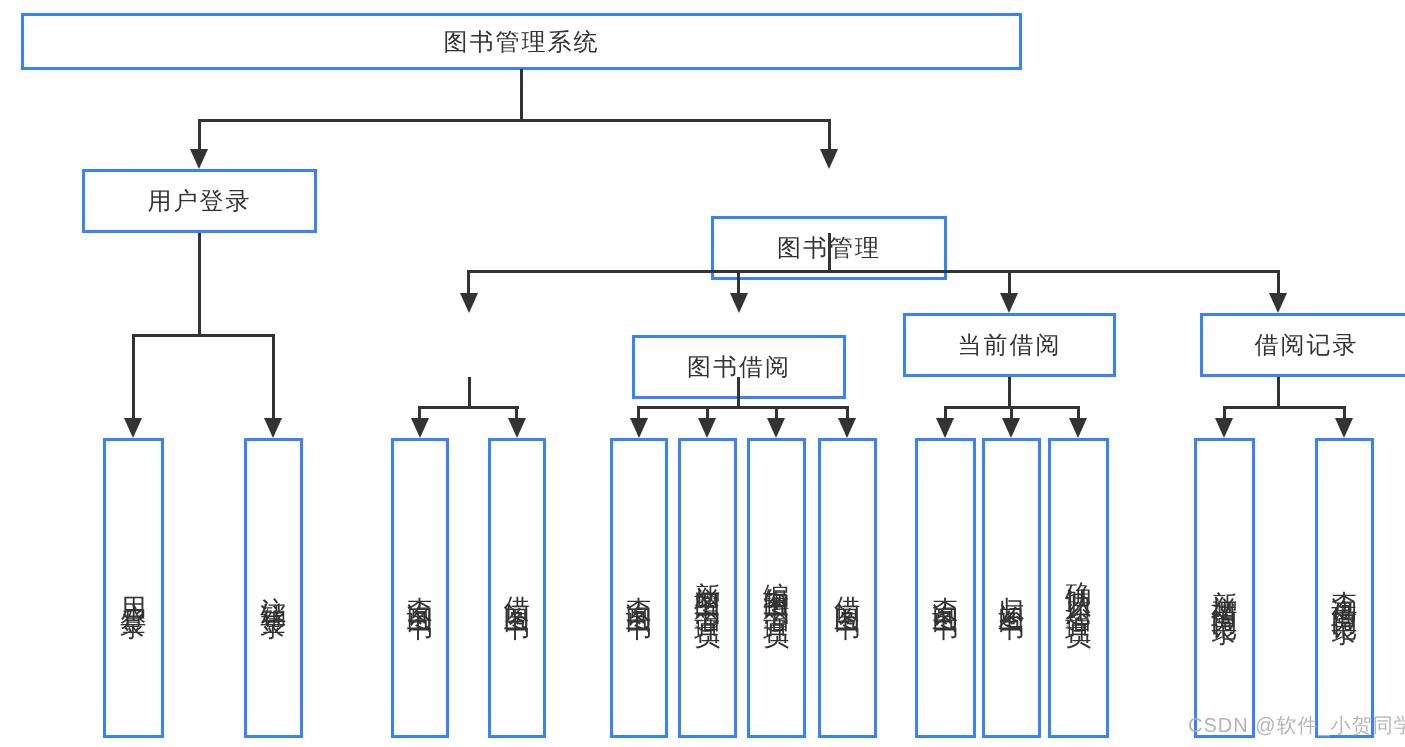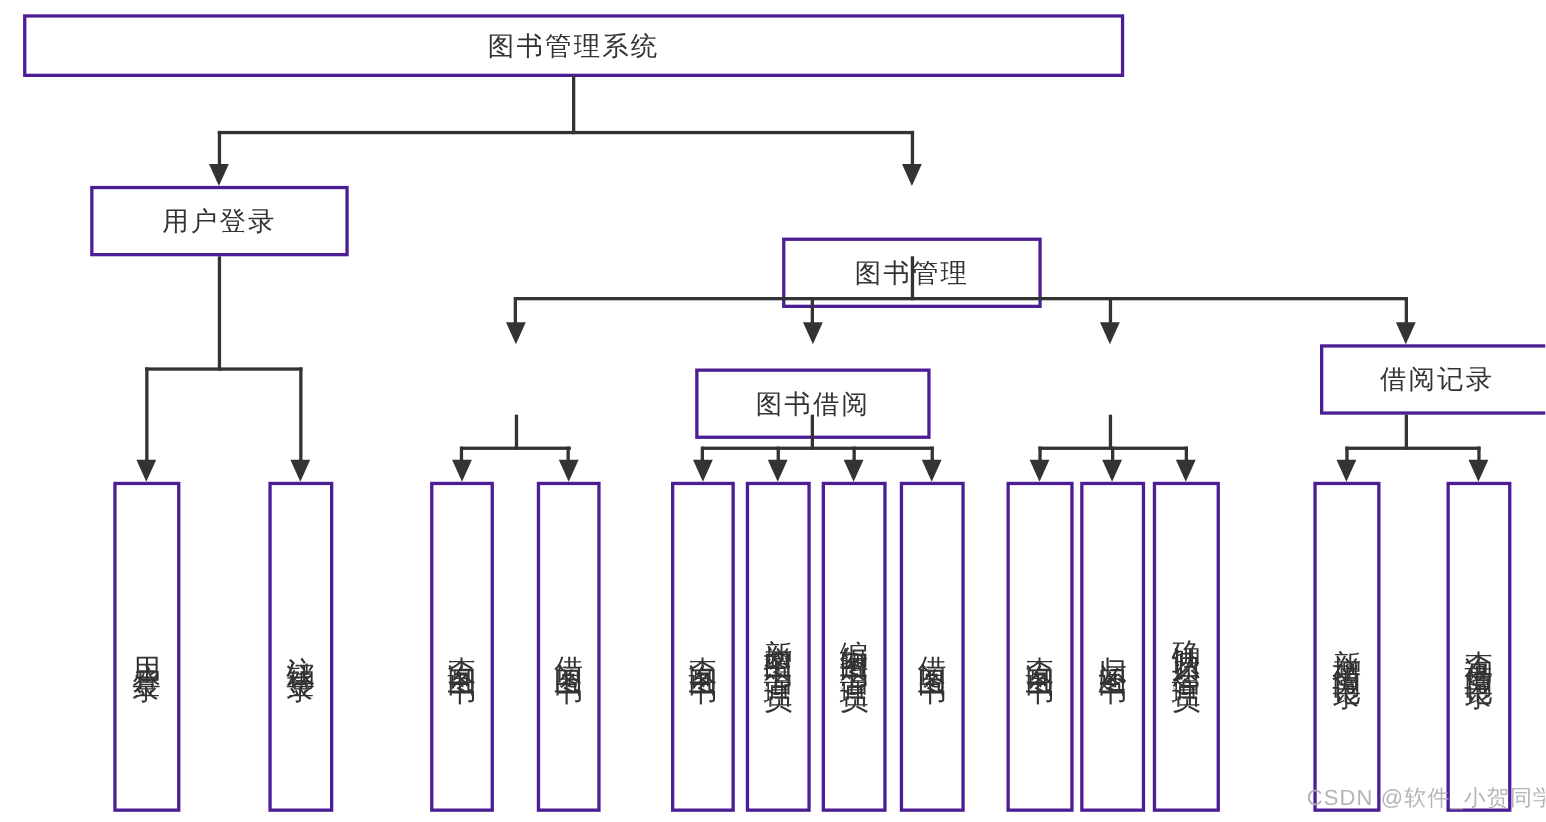--- a/index.html
+++ b/index.html
@@ -7,21 +7,21 @@
     position: relative;
     width: 1405px;
     height: 747px;
     background: #ffffff;
     font-family: "Liberation Sans", sans-serif;
     overflow: hidden;
   }
   .node {
     position: absolute;
     box-sizing: border-box;
-    border: 3px solid #4c1d95;
+    border: 3px solid #3b82f6;
     background: #ffffff;
     color: #333333;
     display: flex;
     align-items: center;
     justify-content: center;
   }
   .hnode {
     font-size: 24px;
     letter-spacing: 2px;
     white-space: nowrap;
@@ -83,20 +83,21 @@
   <div class="vline" style="left:467px; top:270px; height:25px;"></div>
   <div class="arrow" style="left:460px; top:293px;"></div>
   <div class="vline" style="left:737px; top:270px; height:25px;"></div>
   <div class="arrow" style="left:730px; top:293px;"></div>
   <div class="vline" style="left:1008px; top:270px; height:25px;"></div>
   <div class="arrow" style="left:1000px; top:293px;"></div>
   <div class="vline" style="left:1277px; top:270px; height:25px;"></div>
   <div class="arrow" style="left:1269px; top:293px;"></div>
 
   <div class="node hnode" style="left:632px; top:313px; width:214px; height:64px;margin-top:22px;">图书借阅</div>
+  <div class="node hnode" style="left:903px; top:313px; width:213px; height:64px;">当前借阅</div>
   <div class="node hnode" style="left:1200px; top:313px; width:213px; height:64px;">借阅记录</div>
 
   <div class="vline" style="left:468px; top:377px; height:32px;"></div>
   <div class="hline" style="left:419px; top:406px; width:100px;"></div>
   <div class="vline" style="left:418px; top:406px; height:14px;"></div>
   <div class="arrow" style="left:411px; top:418px;"></div>
   <div class="vline" style="left:515px; top:406px; height:14px;"></div>
   <div class="arrow" style="left:508px; top:418px;"></div>
 
   <div class="vline" style="left:737px; top:377px; height:32px;"></div>

